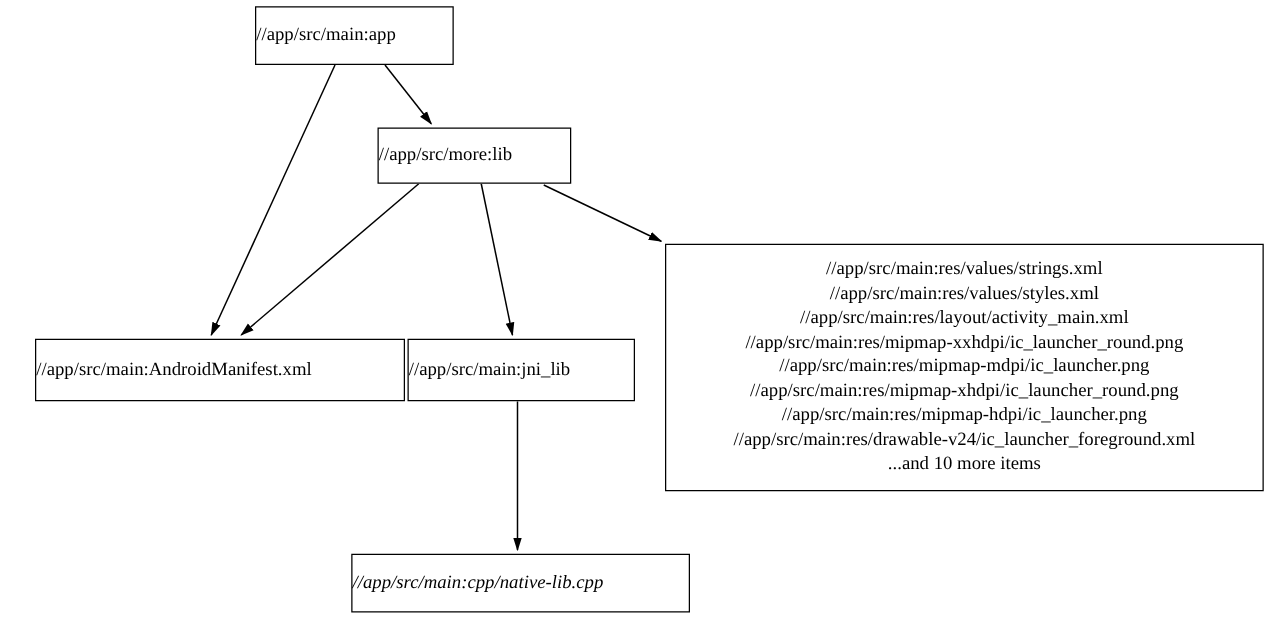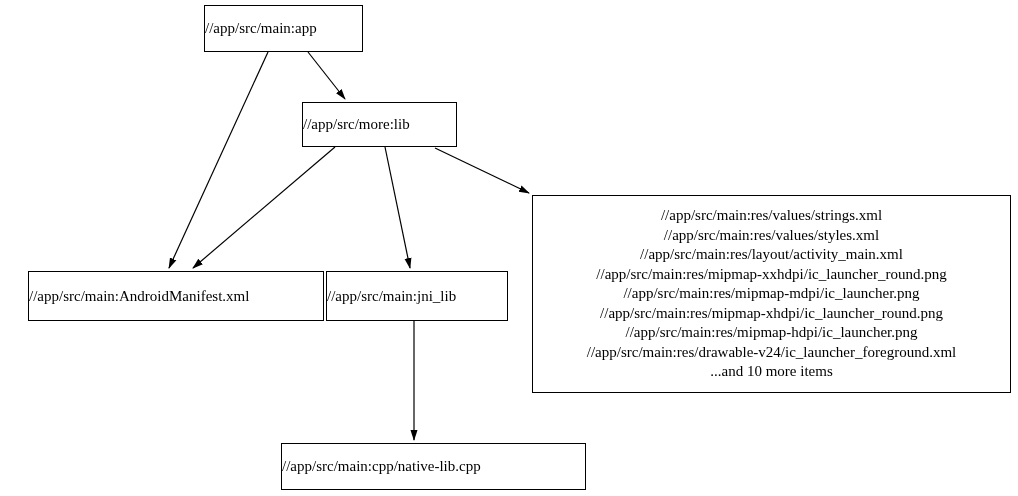--- a/index.html
+++ b/index.html
@@ -33,21 +33,21 @@
     align-items: center;
     justify-content: flex-start;
     text-align: center;
     font-size: 15px;
     white-space: nowrap;
   }
   .node-app        { left: 204px; top: 5px;   width: 159px; height: 47px; }
   .node-lib        { left: 302px; top: 102px; width: 155px; height: 45px; }
   .node-manifest   { left: 5px;   top: 271px; width: 296px; height: 50px; margin-left: 23px; }
   .node-jni-lib    { left: 326px; top: 271px; width: 182px; height: 50px; }
-  .node-cpp        { left: 281px; top: 443px; width: 305px; height: 47px; }
+  .node-cpp        { left: 281px; top: 443px; width: 271px; height: 47px; font-style: italic; }
   .node-resources  {
     left: 532px; top: 195px; width: 479px; height: 198px;
     flex-direction: column;
     justify-content: center;
     font-size: 15px;
   }
   .node-resources .res-line {
     line-height: 19.5px;
     height: 19.5px;
   }

